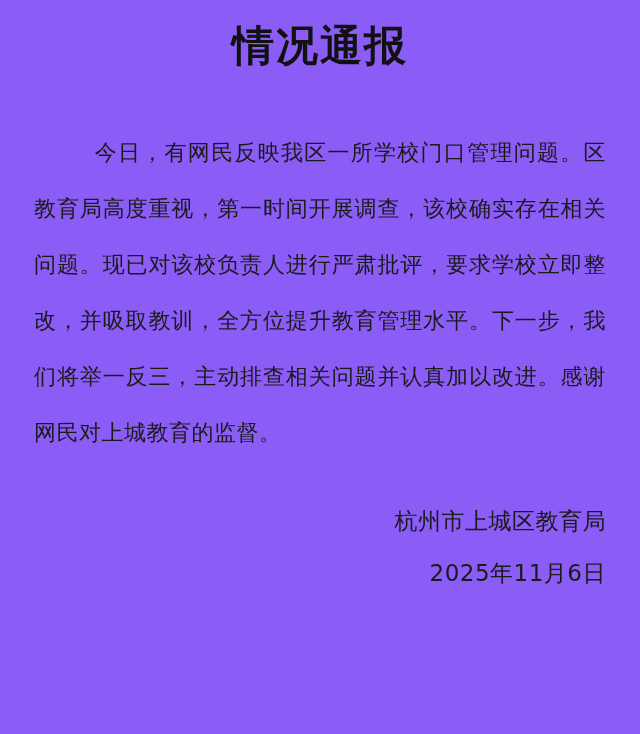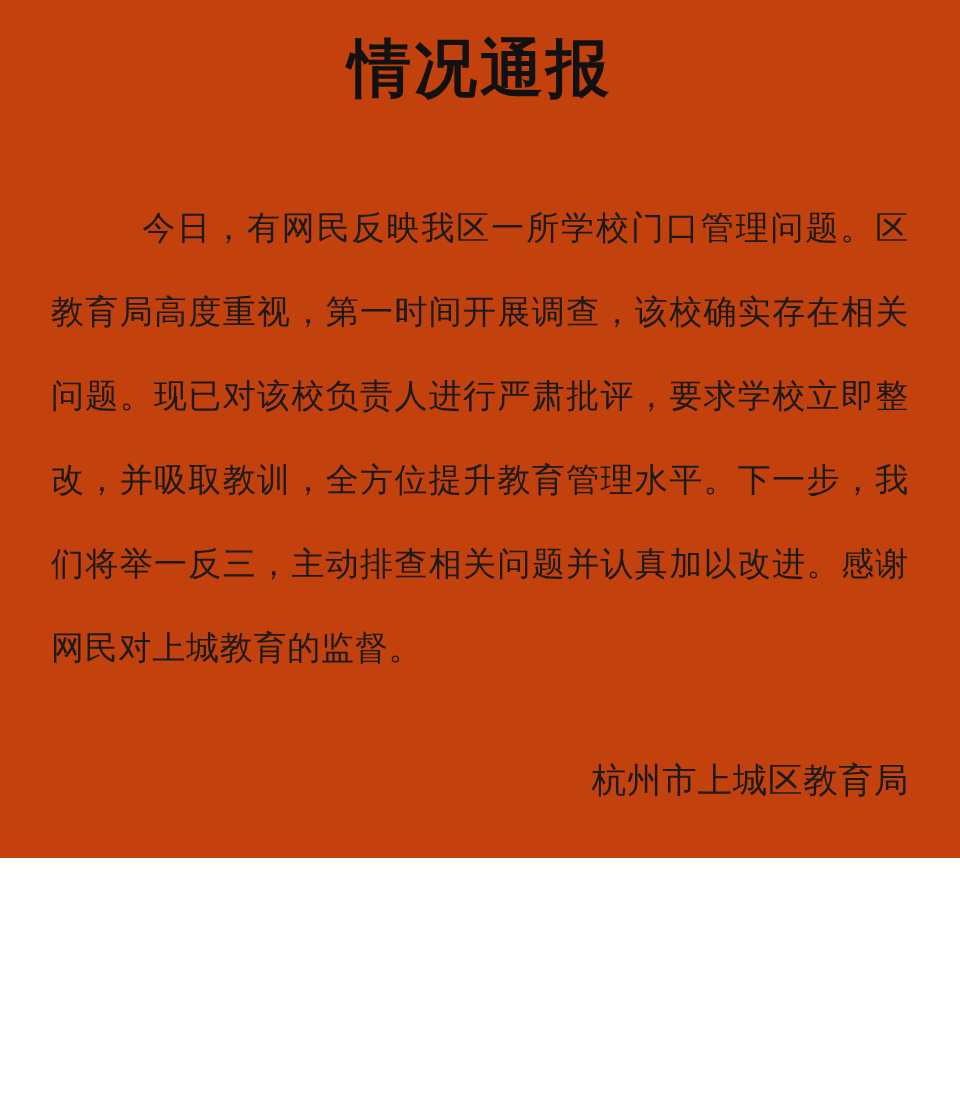--- a/index.html
+++ b/index.html
@@ -9,26 +9,26 @@
   }
   body {
     width: 640px;
     height: 734px;
     font-family: "DejaVu Sans", "Liberation Sans", sans-serif;
     color: #1a1a1a;
     overflow: hidden;
   }
   .page {
     width: 640px;
-    height: 572px;
+    height: 734px;
     box-sizing: border-box;
     padding: 14px 34px 18px 34px;
     display: flex;
     flex-direction: column;
-    background: #c2410c;
+    background: #8b5cf6;
   }
   .doc-title {
     text-align: center;
     font-size: 42px;
     line-height: 1.25;
     font-weight: bold;
     letter-spacing: 2px;
     color: #111111;
     margin-top: 6px;
     margin-bottom: 52px;
@@ -64,15 +64,16 @@
 <div class="page">
 
   <div class="doc-title">情况通报</div>
 
   <p class="body-text">
     <span class="indent"></span><span>今日，有网民反映我区一所学校门口管理问题。区教育局高度重视，第一时间开展调查，该校确实存在相关问题。现已对该校负责人进行严肃批评，要求学校立即整改，并吸取教训，全方位提升教育管理水平。下一步，我们将举一反三，主动排查相关问题并认真加以改进。感谢网民对上城教育的监督。</span>
   </p>
 
   <div class="signature">
     <span class="sign-line">杭州市上城区教育局</span>
+    <span class="sign-line">2025年11月6日</span>
   </div>
 
 </div>
 
 </body></html>

